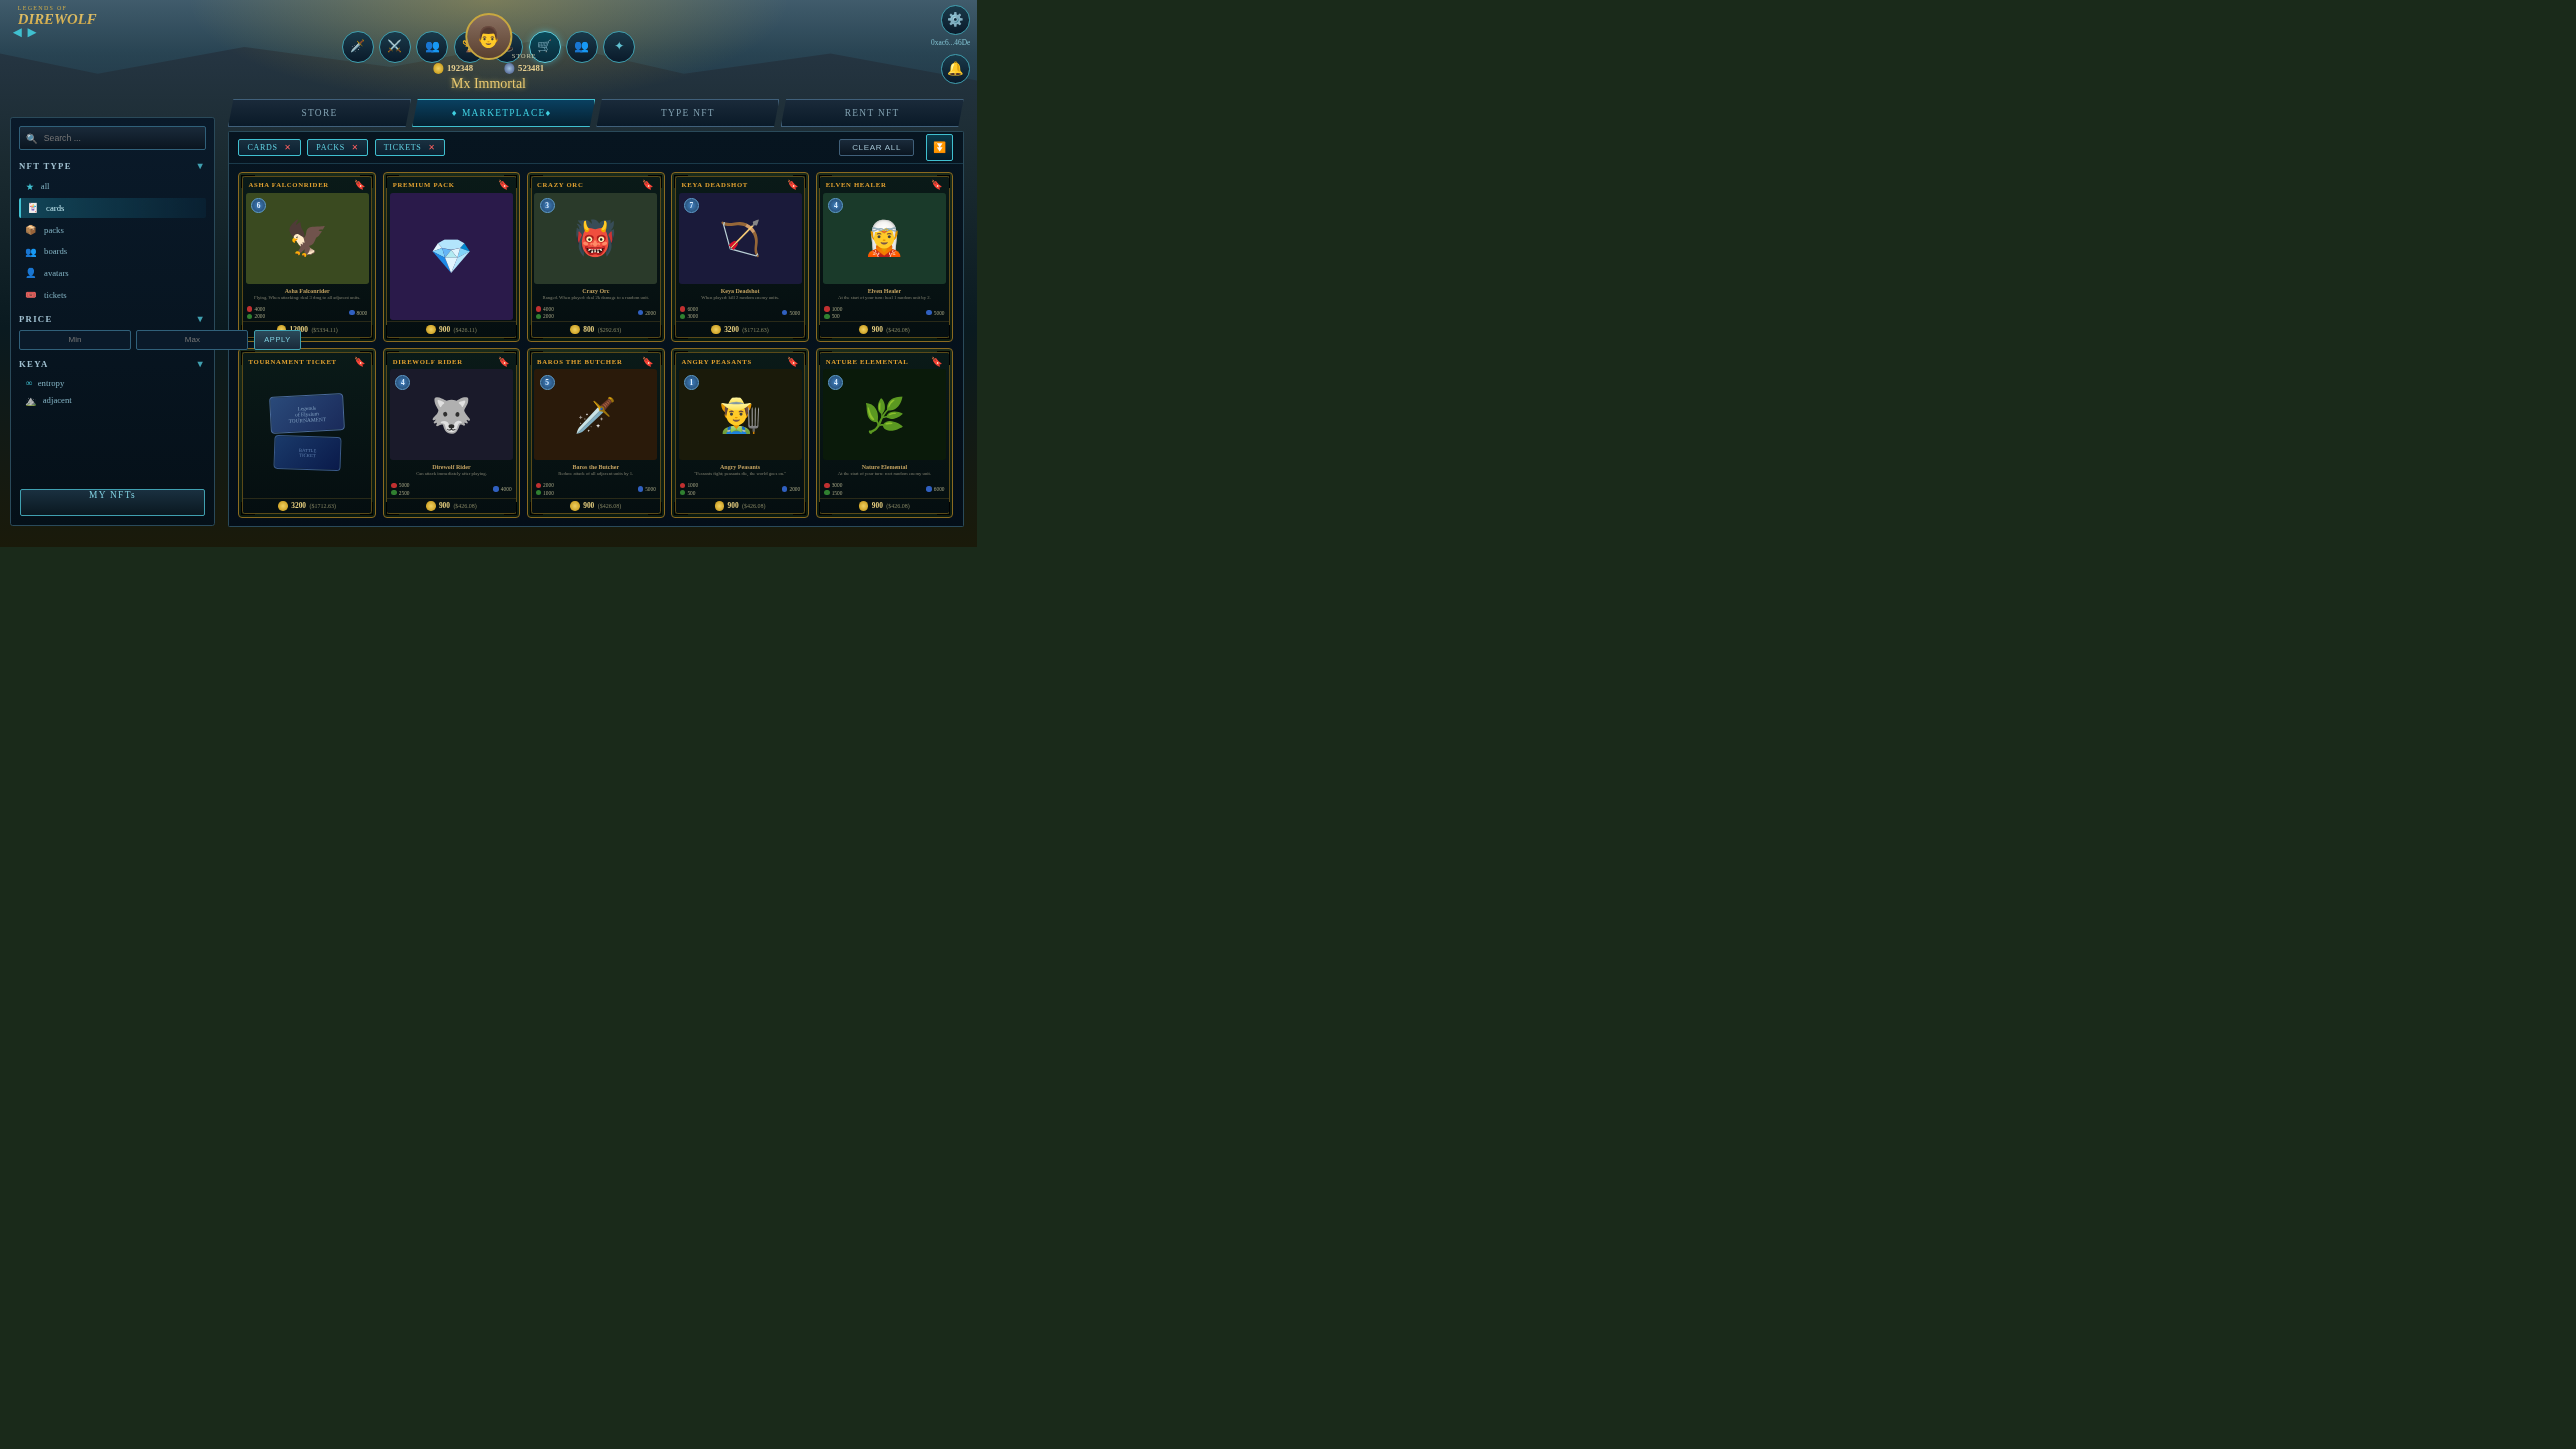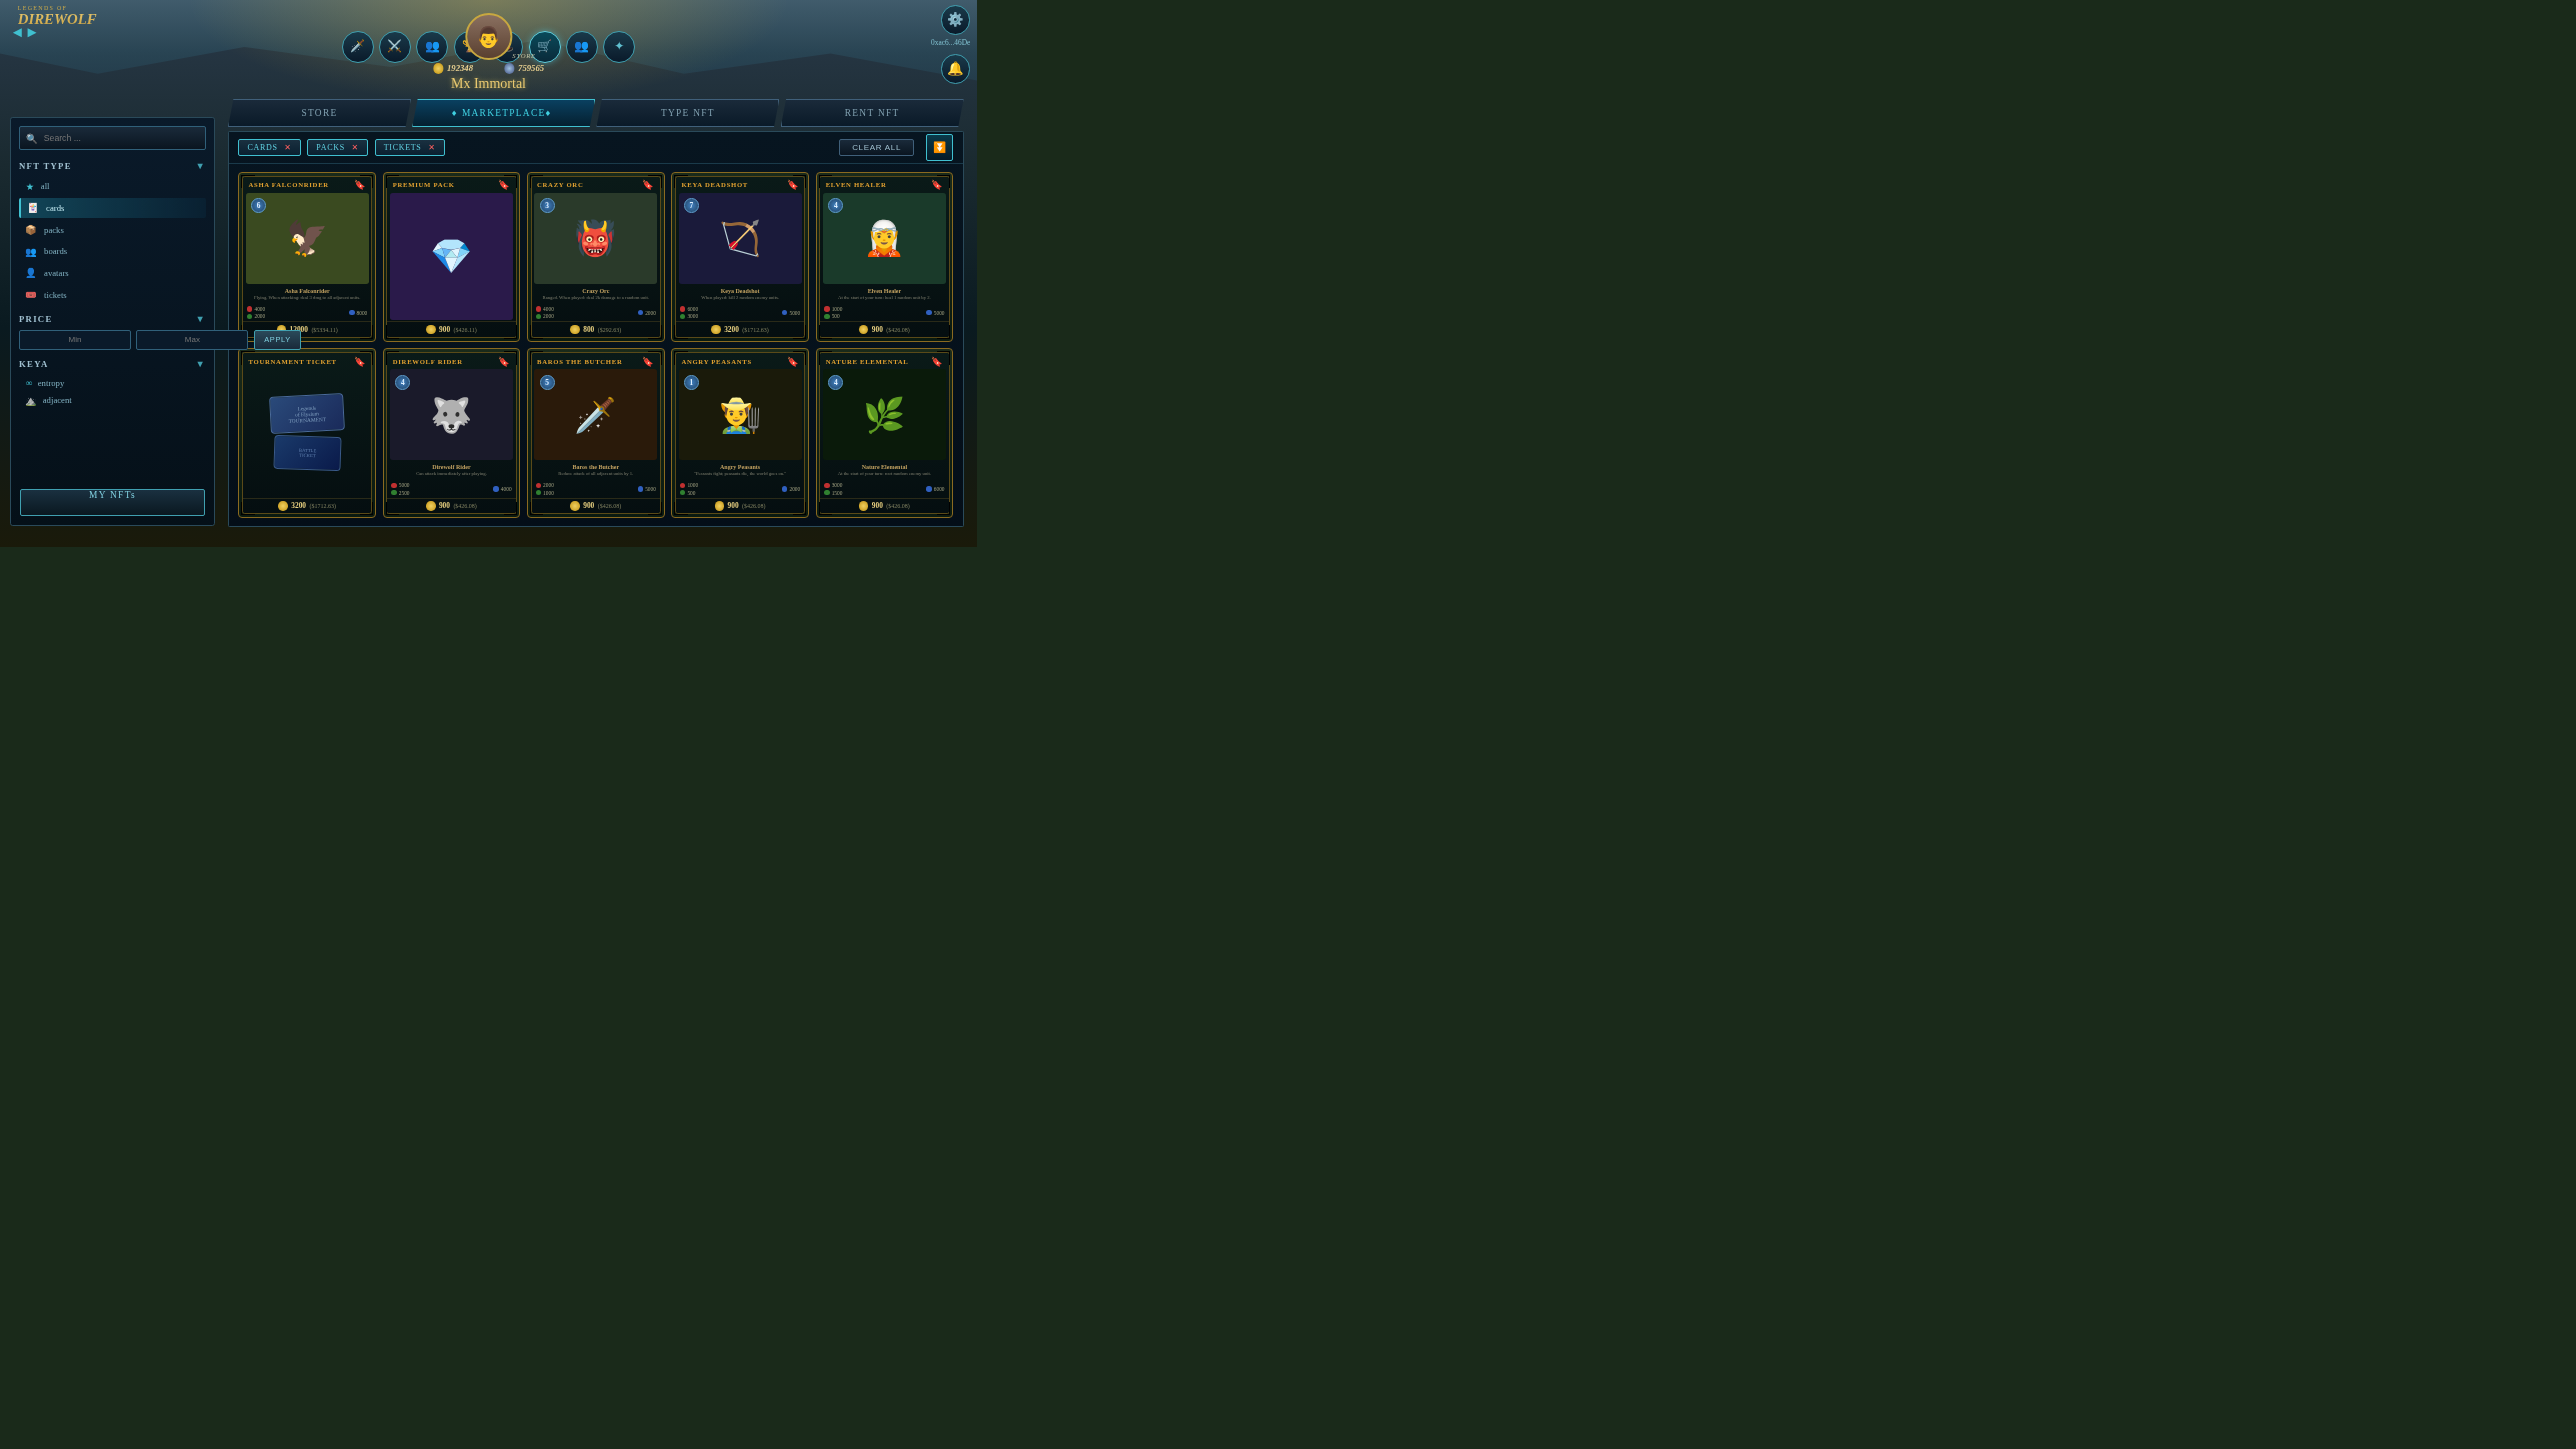--- a/index.html
+++ b/index.html
@@ -95,21 +95,21 @@
       background: linear-gradient(180deg, #8a7060 0%, #5a4030 100%);
       overflow: hidden;
       display: flex; align-items: center; justify-content: center;
       font-size: 20px;
     }
     .player-name {
       color: #e8c870; font-size: 14px; margin-top: 2.7px;
       text-shadow: 0 0 5.4px rgba(200,180,80,0.8);
     }
     .currency-bar {
-      display: flex; gap: 31px; align-items: center; margin-top: 2.7px; font-style: italic;
+      display: flex; gap: 31px; align-items: center; margin-top: 2.7px;
     }
     .currency {
       display: flex; align-items: center; gap: 3.4px;
       color: #e8d090; font-size: 8.7px; font-weight: bold;
     }
     .currency-coin {
       width: 10.7px; height: 10.7px; border-radius: 50%;
       background: radial-gradient(circle, #f0d060 0%, #c0900a 100%);
     }
     .store-label {
@@ -432,21 +432,21 @@
     <div class="player-area">
       <div class="player-avatar">👨</div>
       <div class="currency-bar">
         <div class="currency">
           <div class="currency-coin"></div>
           <span>192348</span>
         </div>
         <div style="position:relative">
           <div class="currency">
             <div class="currency-coin" style="background: radial-gradient(circle, #a0c0e0 0%, #405080 100%)"></div>
-            <span>759565</span>
+            <span>523481</span>
           </div>
           <span class="store-label">STORE</span>
         </div>
       </div>
       <div class="player-name">Mx Immortal</div>
     </div>
 
     <div class="nav-icon-btn">🎩</div>
     <div class="nav-icon-btn active">🛒</div>
     <div class="nav-icon-btn">👥</div>

